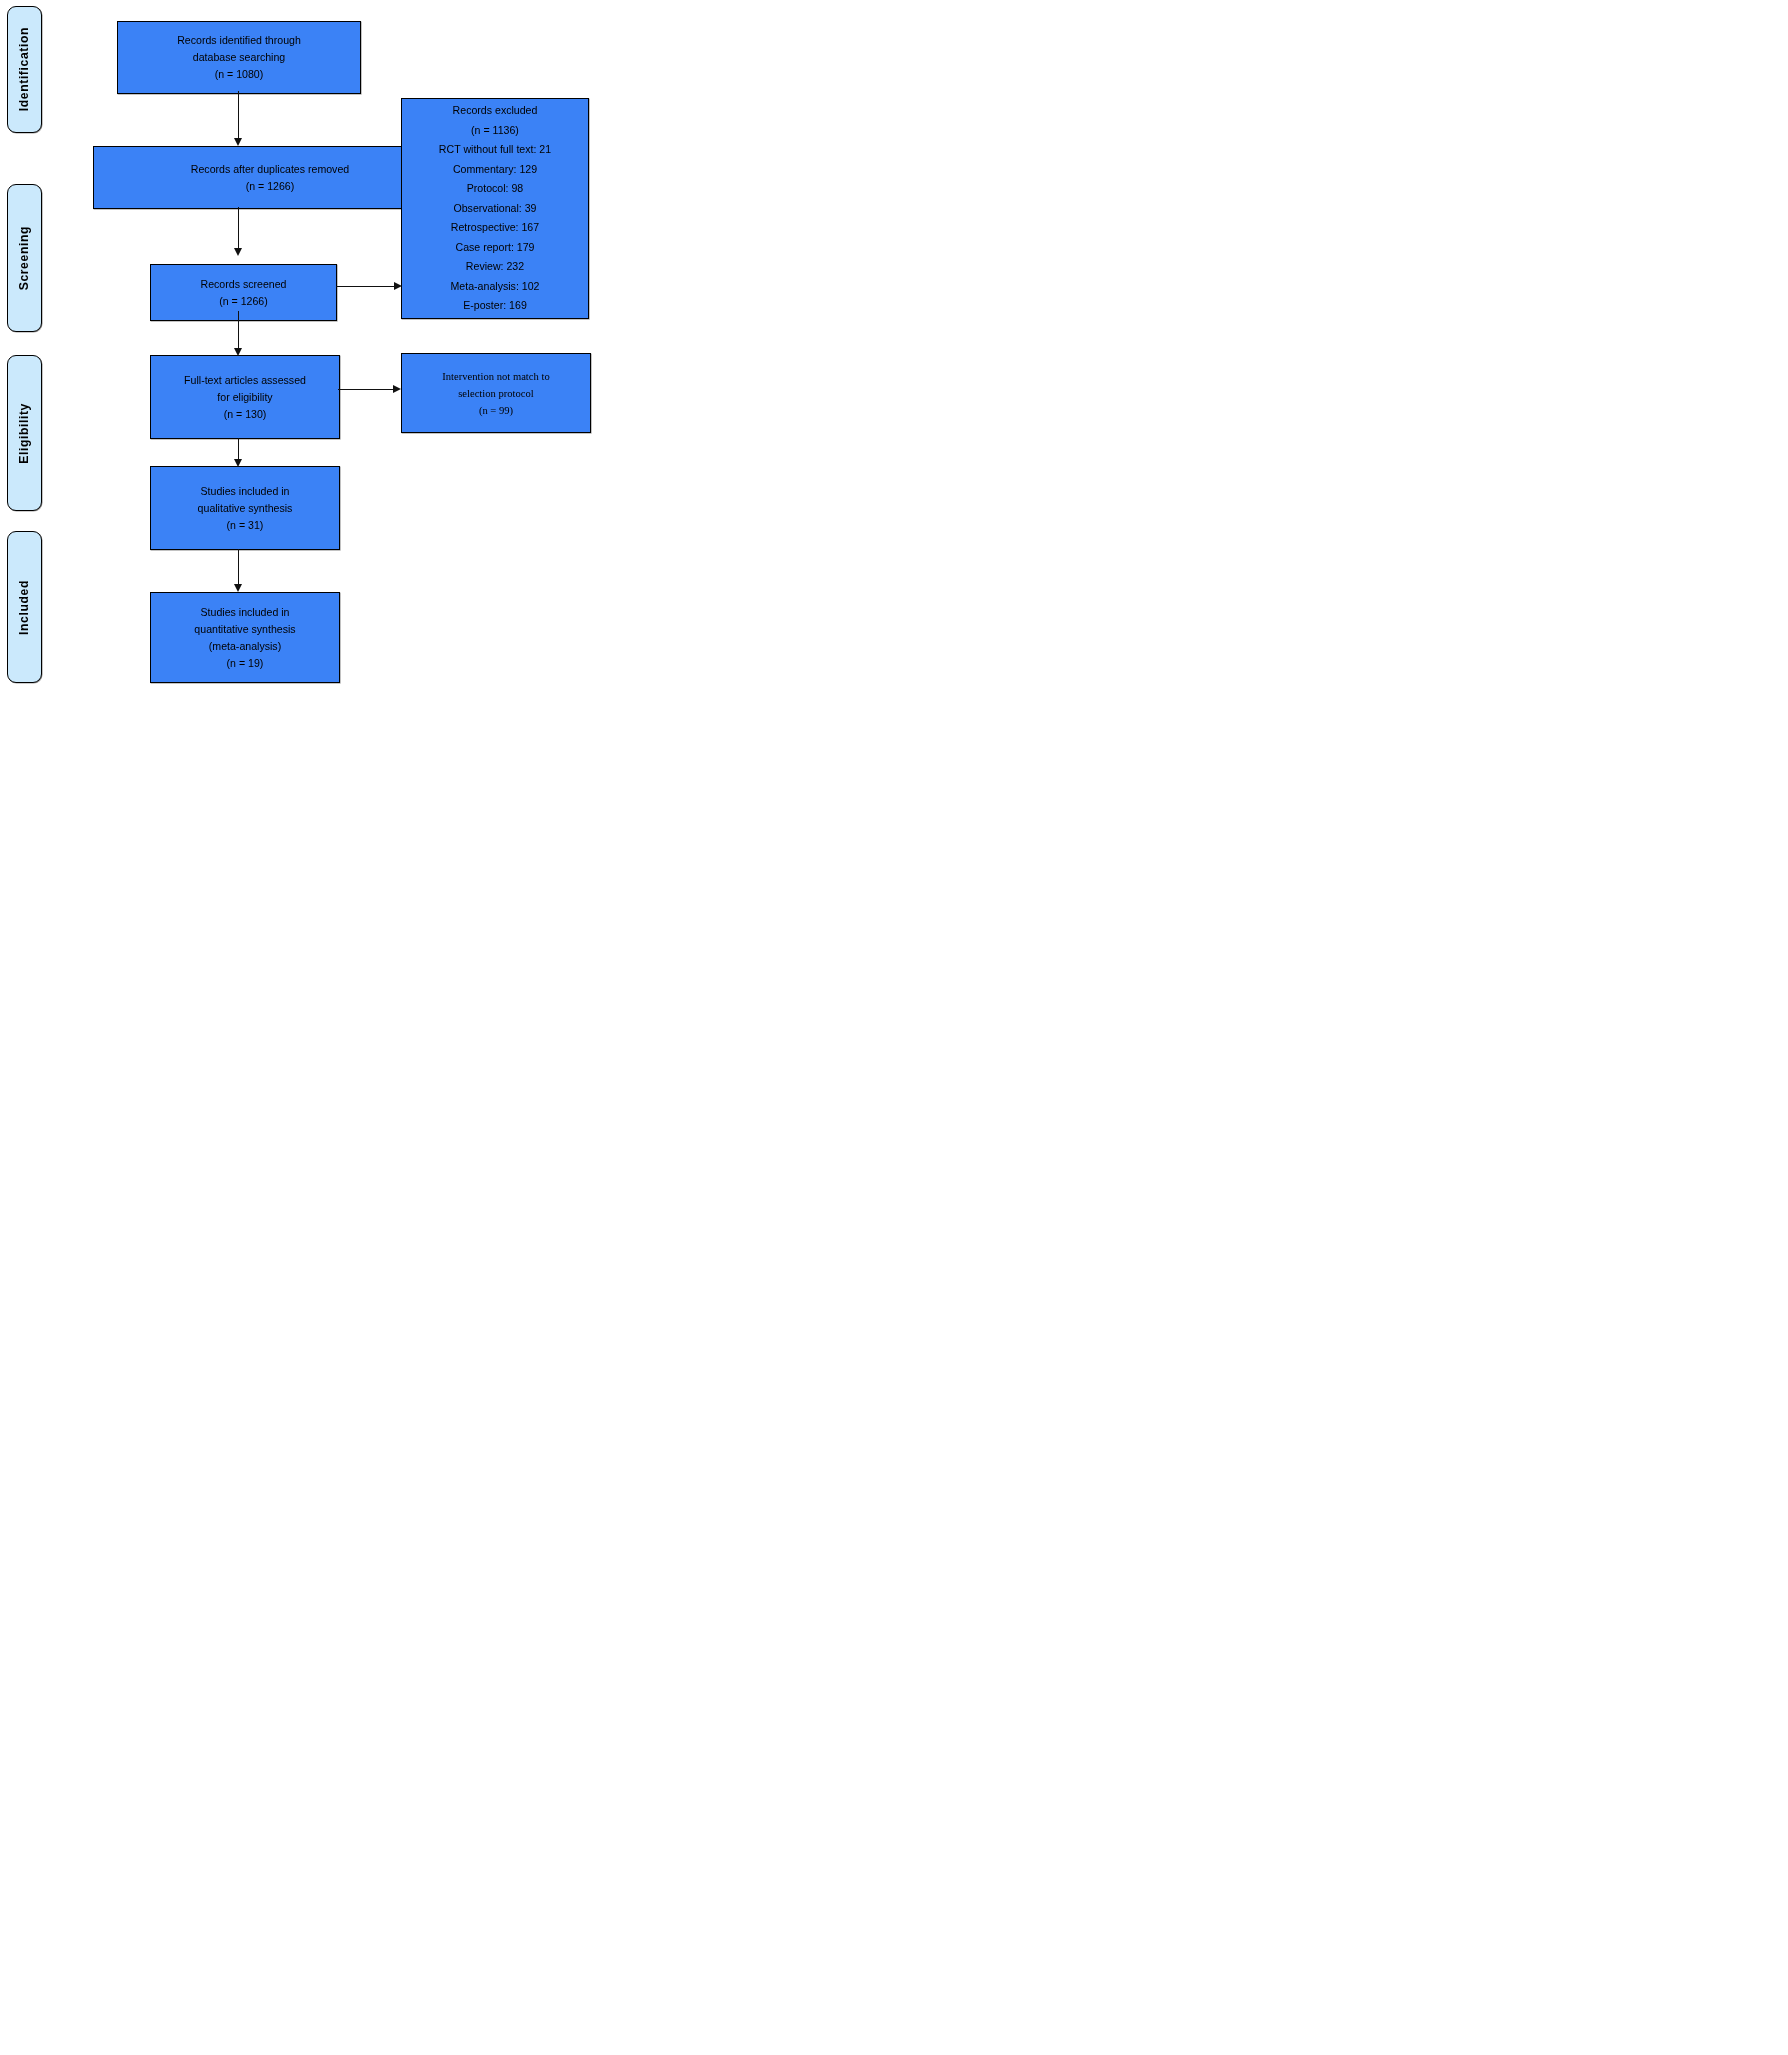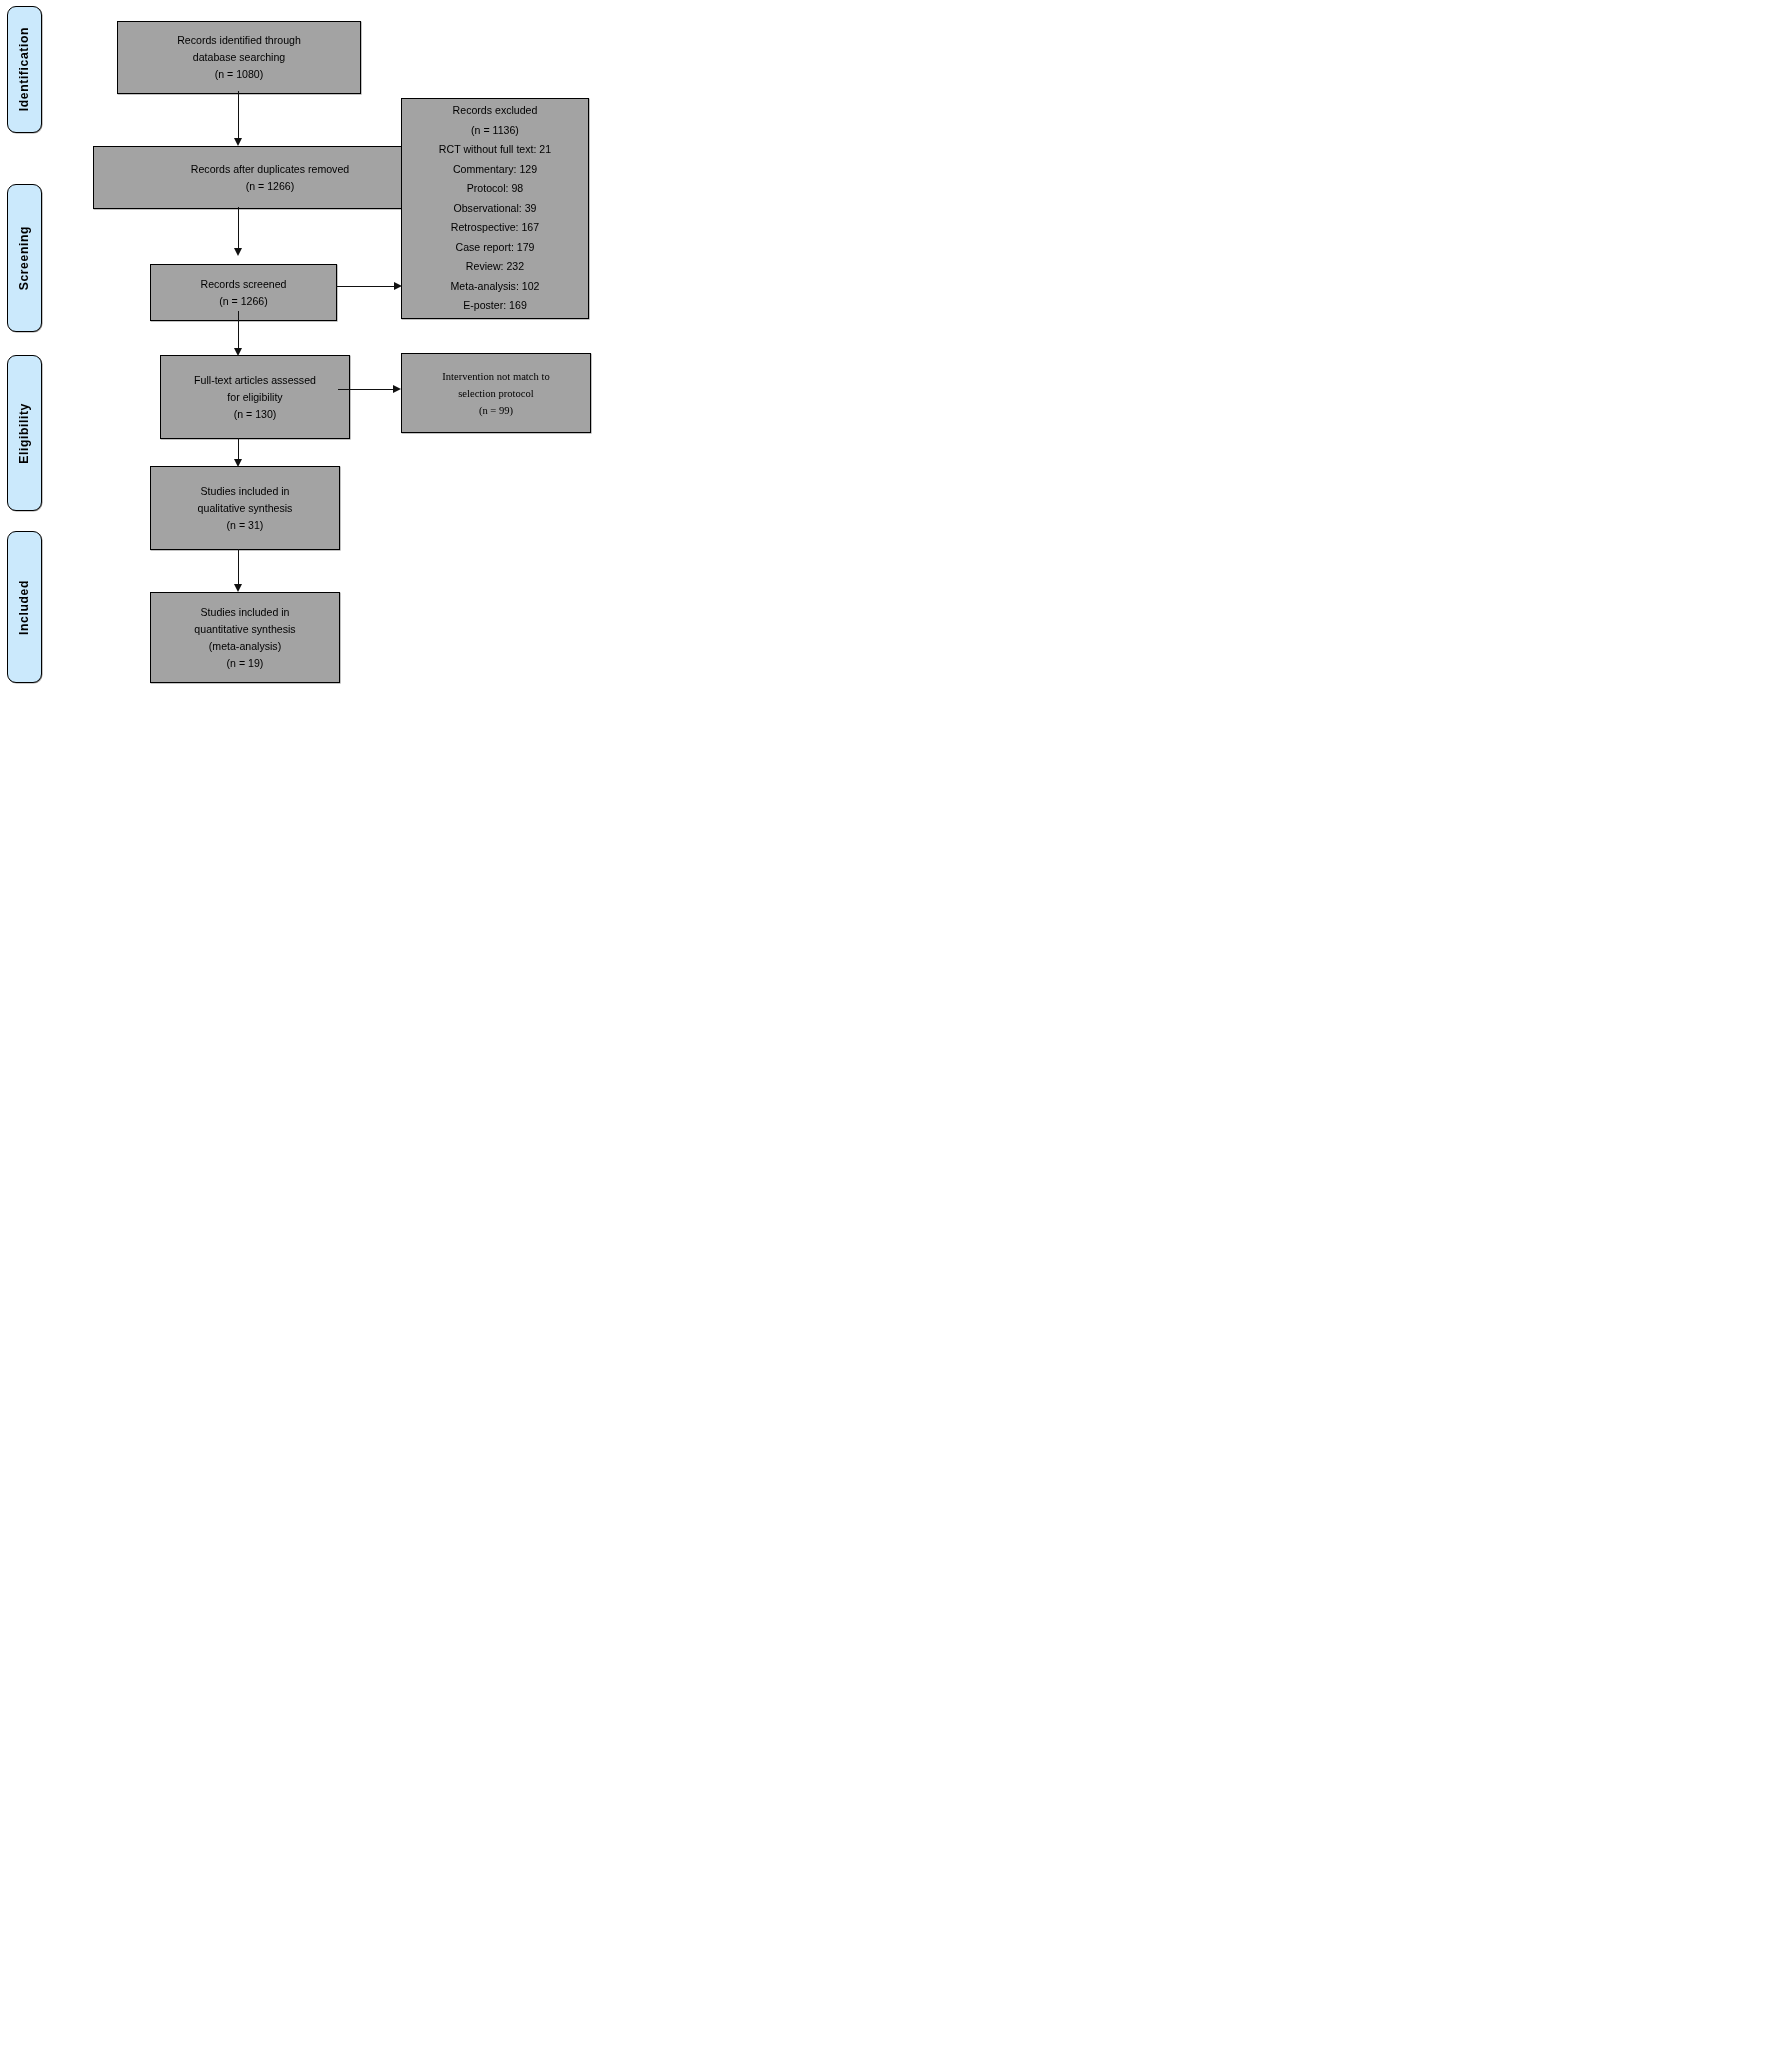--- a/index.html
+++ b/index.html
@@ -32,36 +32,36 @@
     white-space:nowrap;
   }
   #stage-identification{left:6.7px;top:5.6px;width:33px;height:125px;}
   #stage-screening{left:6.7px;top:184px;width:33px;height:146px;}
   #stage-eligibility{left:6.7px;top:355px;width:33px;height:154px;}
   #stage-included{left:6.7px;top:531px;width:33px;height:150px;}
 
   
   .fbox{
     position:absolute;
-    background:#a3a3a3;
+    background:#3b82f6;
     border:1.7px solid #000;
     display:flex;
     flex-direction:column;
     justify-content:center;
     align-items:center;
     text-align:center;
     font-size:10.6px;
     box-shadow:0.6px 0.6px 0 #9a9a9a;
     overflow:hidden;
   }
   .fbox .line{line-height:17px;white-space:nowrap;}
   #box-identified{left:117px;top:20.6px;width:242px;height:71px;}
   #box-duplicates{left:93px;top:146px;width:266px;height:61px;padding-left:43px;}
   #box-screened{left:150px;top:264px;width:185px;height:55px;}
-  #box-fulltext{left:160px;top:355px;width:188px;height:82px;}
+  #box-fulltext{left:150px;top:355px;width:188px;height:82px;}
   #box-qualitative{left:150px;top:466px;width:188px;height:82px;}
   #box-quantitative{left:150px;top:592px;width:188px;height:89px;}
   #box-excluded{left:401px;top:98px;width:186px;height:219px;}
   #box-excluded .line{line-height:19.5px;}
   #box-notmatch{left:401px;top:353px;width:188px;height:78px;font-family:Liberation Serif, serif;}
 
   
   .arrow{position:absolute;}
   .vline{position:absolute;left:3.6px;top:0;width:1.7px;background:#111;}
   .hline{position:absolute;top:3.6px;left:0;height:1.7px;background:#111;}

